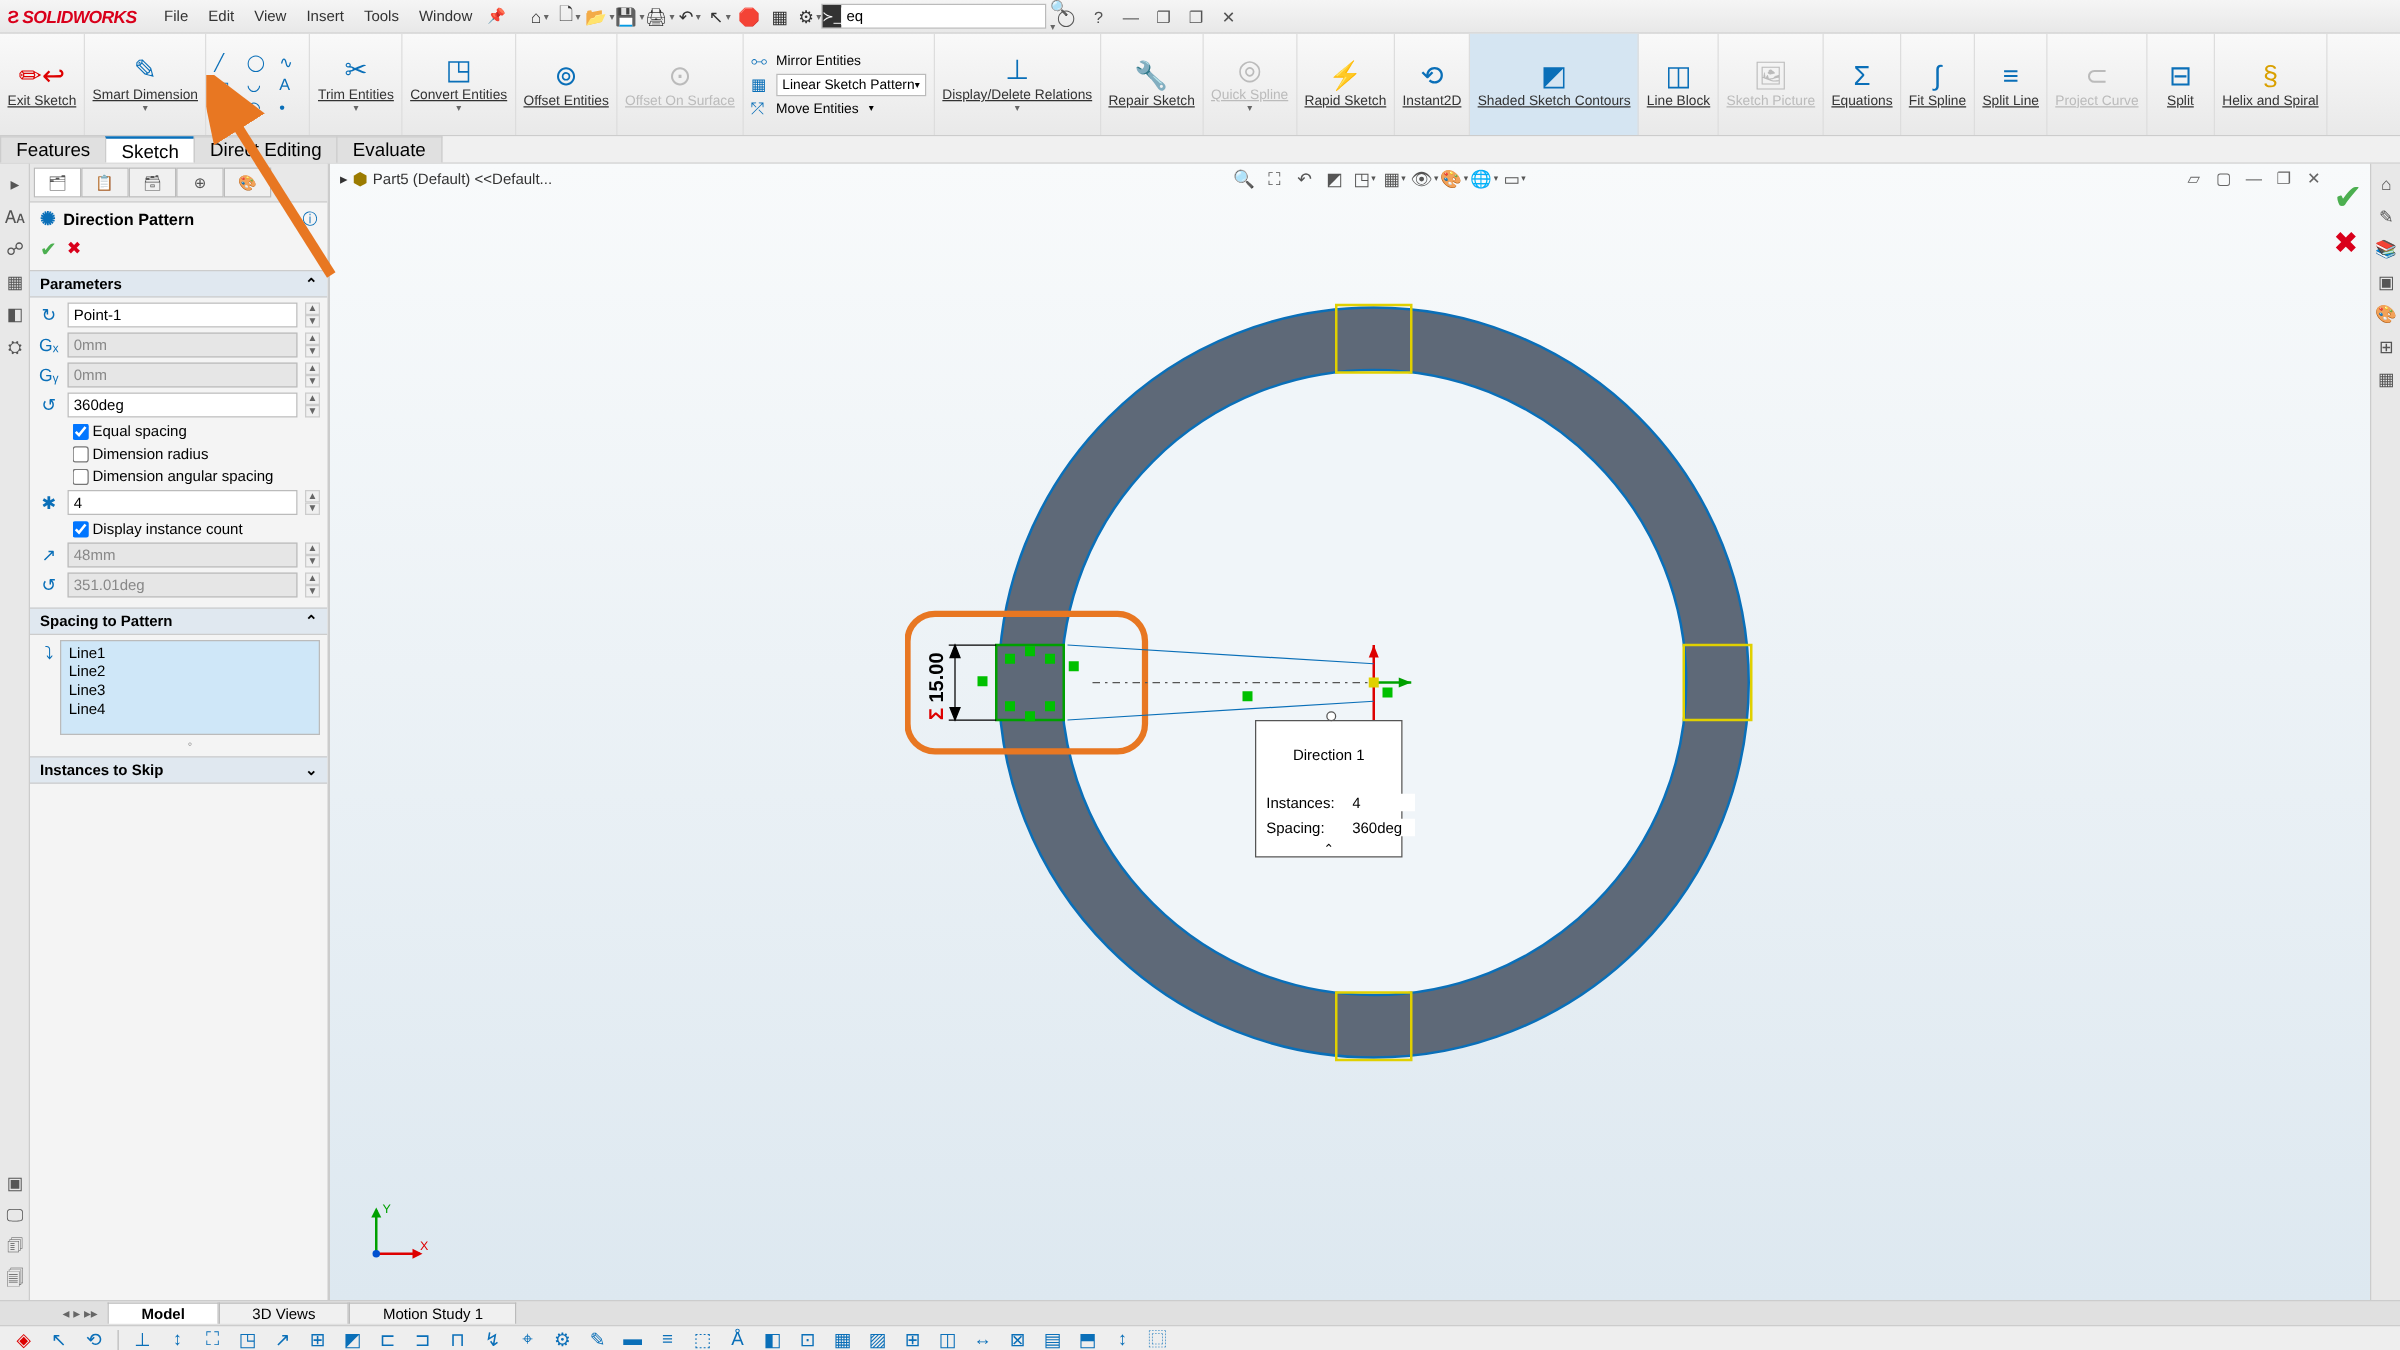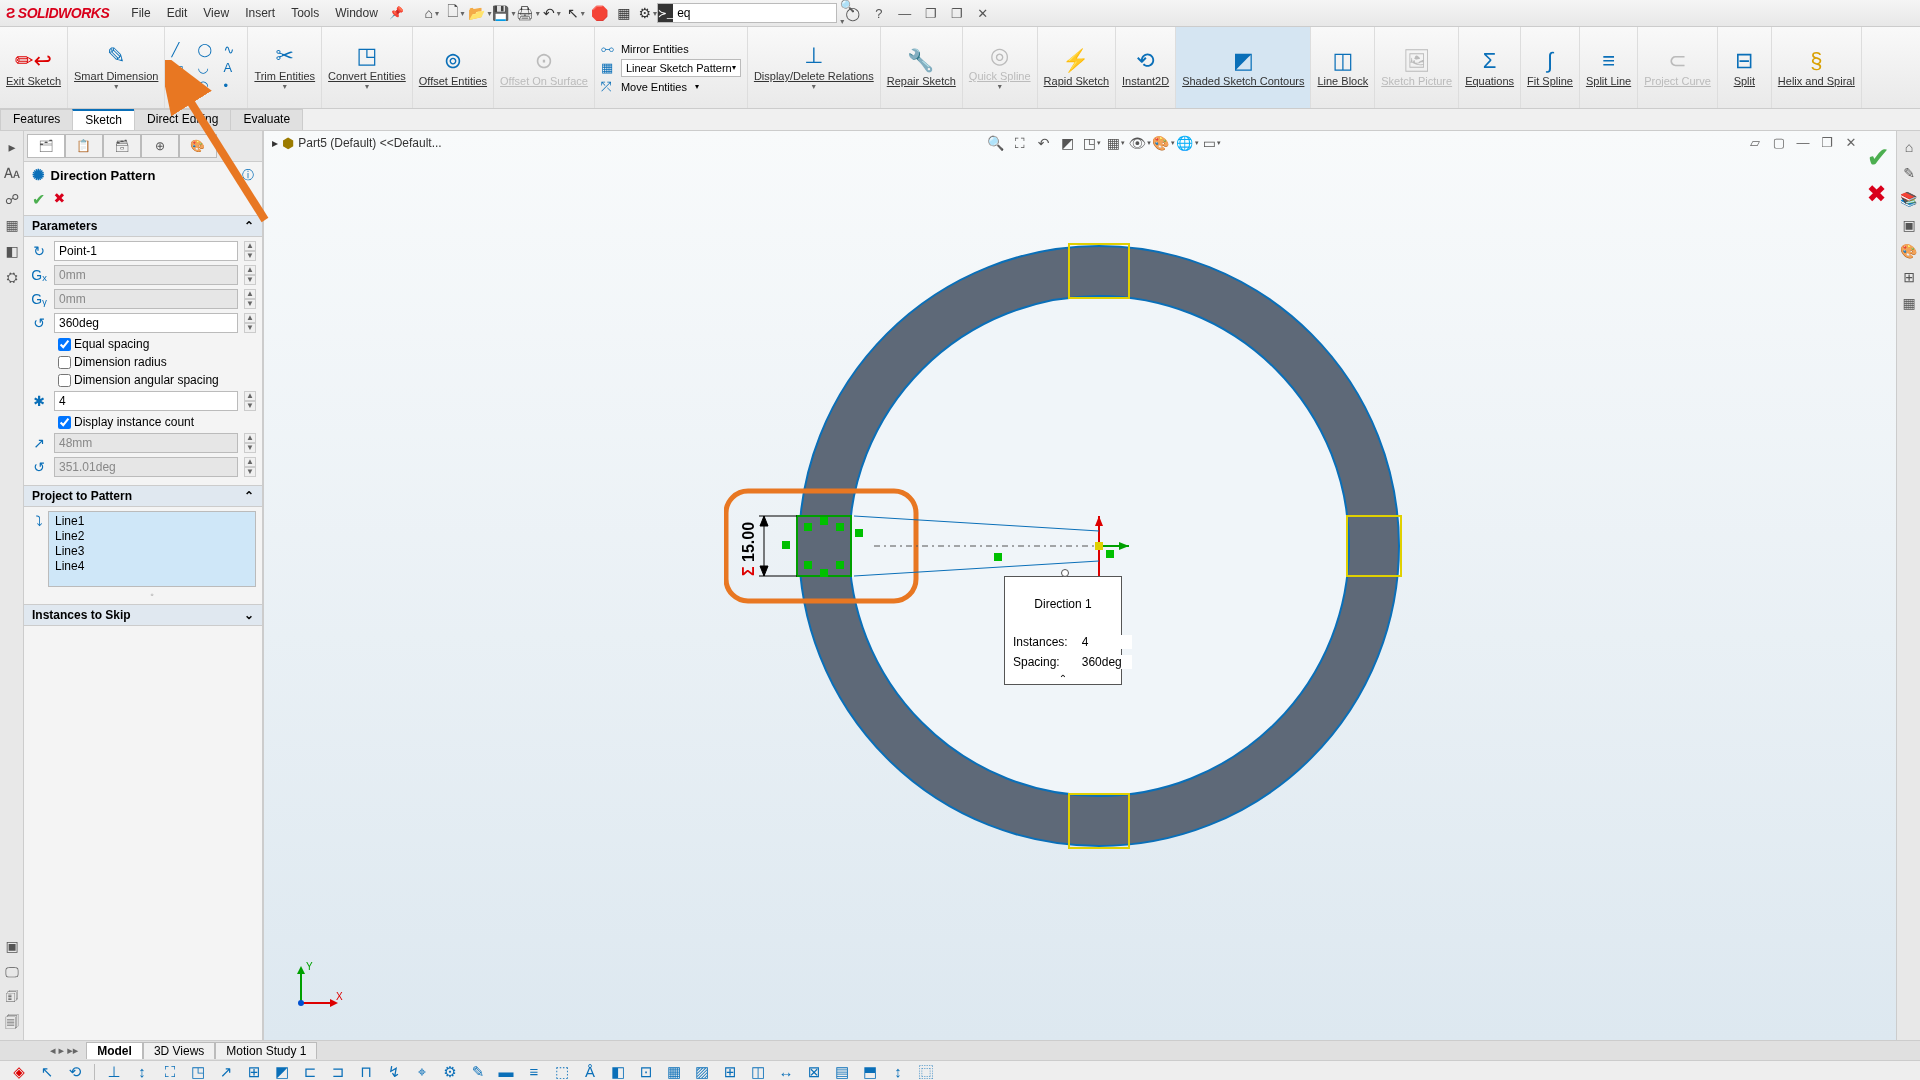--- a/index.html
+++ b/index.html
@@ -34,21 +34,21 @@
 .small-icons { display:flex; flex-direction:column; justify-content:center; padding:0 6px; gap:4px; border-right:1px solid #ddd;}
 .small-row { display:flex; gap:8px; }
 .small-icon { width:18px; height:14px; color:#0a6fb8; font-size:13px; display:flex; align-items:center; }
 .pat-col { display:flex; flex-direction:column; justify-content:center; gap:1px; padding:0 6px; border-right:1px solid #ddd;}
 .pat-row { display:flex; align-items:center; gap:4px; font-size:11px; height:18px; }
 .pat-select { border:1px solid #bbb; background:#fff; padding:0 4px; height:18px; display:flex; align-items:center; width:120px; font-size:11px;}
 .pat-icon { width:16px; color:#0a6fb8; font-size:13px;}
 
 
 .tab-row { height:22px; background:#f0f0f0; border-bottom:1px solid #ccc; display:flex; }
-.tab { padding:2px 12px; border:1px solid #ccc; border-bottom:none; font-size:12px; cursor:pointer; background:#e0e0e0; margin-right:-1px;}
+.tab { padding:2px 12px; border:1px solid #ccc; border-bottom:none; font-size:15px; cursor:pointer; background:#e0e0e0; margin-right:-1px;}
 .tab.active { background:#fff; border-top:2px solid #0a6fb8;}
 
 
 .main { display:flex; height:calc(100% - 27px - 82px - 22px - 20px - 20px); }
 
 
 .left-strip { width:24px; background:#e8e8e8; border-right:1px solid #ccc; display:flex; flex-direction:column; gap:6px; padding:6px 2px; }
 .strip-btn { width:20px; height:20px; font-size:14px; display:flex; align-items:center; justify-content:center; color:#555; cursor:pointer; }
 
 
@@ -95,21 +95,21 @@
 .glass .gb { font-size:13px; color:#666; width:18px; text-align:center; cursor:pointer;}
 
 .triad { position:absolute; left:22px; bottom:22px; }
 .dir-box { position:absolute; background:#fff; border:1px solid #555; font-size:12px; }
 .dir-box td { border:none; padding:2px 6px; }
 .dir-box .hdr { text-align:center; padding:20px;}
 .dir-box input { width:50px; border:none; font-size:12px;}
 
 
 .btm-tabs { height:20px; background:#e0e0e0; display:flex; align-items:center; border-top:1px solid #ccc; padding-left:50px;}
-.btm-tab { padding:1px 10px; font-size:12px; border:1px solid #bbb; cursor:pointer; background:#f0f0f0; border-bottom:none;}
+.btm-tab { padding:1px 26px; font-size:12px; border:1px solid #bbb; cursor:pointer; background:#f0f0f0; border-bottom:none;}
 .btm-tab.active { background:#fff; font-weight:bold;}
 
 
 .btm-icons { height:22px; background:#eee; display:flex; gap:10px; align-items:center; padding:0 10px; border-top:1px solid #ccc;}
 .bicon { width:18px; height:18px; font-size:15px; color:#0a6fb8; cursor:pointer; display:flex; align-items:center; justify-content:center;}
 
 
 svg.part { position:absolute; }
 
 </style>
@@ -393,21 +393,21 @@
           <span class="param-icon">↺</span>
           <input class="param-input disabled" value="351.01deg" style="">
           <div class="spin">
             <div>▲</div>
             <div>▼</div>
           </div>
         </div>
     </div>
 
     <div class="section-hdr">
-        <span>Project to Pattern</span>
+        <span>Spacing to Pattern</span>
         <span>⌃</span>
       </div>
     <div class="section-body">
       <div style="display:flex;">
         <span class="param-icon" style="align-self:flex-start;margin-top:2px;">⤵</span>
         <div style="flex:1;">
           <div class="entity-list" style="margin-left:0;">
             <div>Line1</div>
             <div>Line2</div>
             <div>Line3</div>

